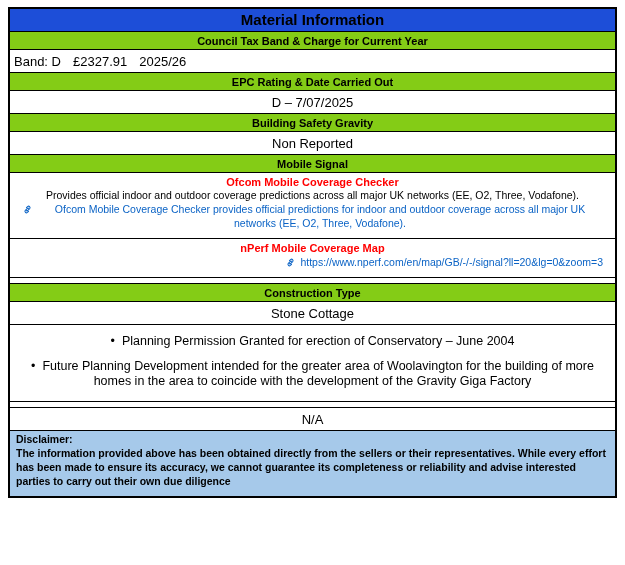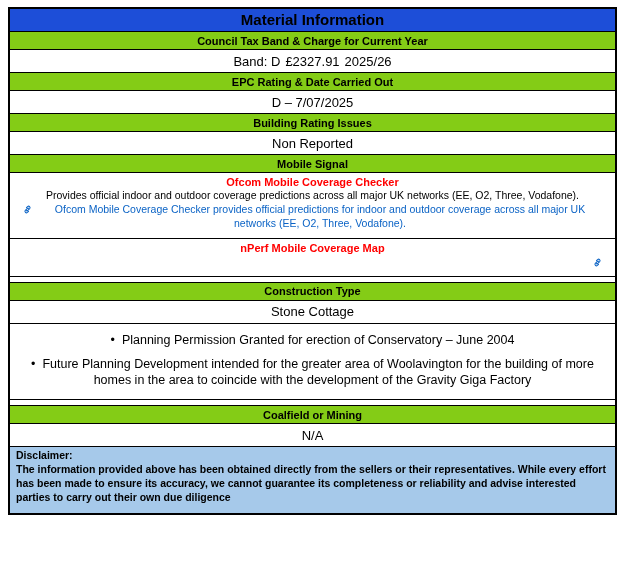--- a/index.html
+++ b/index.html
@@ -35,22 +35,21 @@
     font-weight: bold;
     font-size: 11px;
     padding: 2.5px 4px;
   }
   .value-row {
     font-size: 13px;
     padding: 3.5px 4px;
   }
   .band-row {
     display: flex;
-    justify-content: center;
-    gap: 5px;
+    gap: 12px;
   }
   .service-row {
     padding: 2px 12px 8px;
     font-size: 10.5px;
     line-height: 1.3;
   }
   .service-name {
     color: #FF0000;
     font-weight: bold;
     font-size: 11px;
@@ -104,21 +103,21 @@
     <div class="row header-row">Council Tax Band &amp; Charge for Current Year</div>
     <div class="row value-row band-row">
       <span>Band: D</span>
       <span>£2327.91</span>
       <span>2025/26</span>
     </div>
 
     <div class="row header-row">EPC Rating &amp; Date Carried Out</div>
     <div class="row value-row">D – 7/07/2025</div>
 
-    <div class="row header-row">Building Rating Issues</div>
+    <div class="row header-row">Building Safety Gravity</div>
     <div class="row value-row">Non Reported</div>
 
     <div class="row header-row">Mobile Signal</div>
 
     <div class="row service-row">
       <div class="service-name">Ofcom Mobile Coverage Checker</div>
       <div class="service-desc">Provides official indoor and outdoor coverage predictions across all major UK networks (EE, O2, Three, Vodafone).</div>
       <div class="service-link-line">
         <svg class="link-icon" width="11" height="11" viewBox="0 0 24 24">
             <path d="M10.2 13.8a1 1 0 0 0 1.4 1.4l5.2-5.2a3.2 3.2 0 0 0-4.5-4.5l-2.6 2.6" stroke="#0B63C5" stroke-width="2.2" fill="none" stroke-linecap="round"></path>
@@ -128,37 +127,37 @@
       </div>
     </div>
 
     <div class="row service-row">
       <div class="service-name">nPerf Mobile Coverage Map</div>
       <div class="service-link-line">
         <svg class="link-icon" width="11" height="11" viewBox="0 0 24 24">
             <path d="M10.2 13.8a1 1 0 0 0 1.4 1.4l5.2-5.2a3.2 3.2 0 0 0-4.5-4.5l-2.6 2.6" stroke="#0B63C5" stroke-width="2.2" fill="none" stroke-linecap="round"></path>
             <path d="M13.8 10.2a1 1 0 0 0-1.4-1.4l-5.2 5.2a3.2 3.2 0 0 0 4.5 4.5l2.6-2.6" stroke="#0B63C5" stroke-width="2.2" fill="none" stroke-linecap="round"></path>
           </svg>
+        <a class="service-link">https://www.nperf.com/en/map/GB/-/-/signal?ll=20&amp;lg=0&amp;zoom=3</a>
       </div>
     </div>
 
 
     <div class="row spacer-row"></div>
 
     <div class="row header-row">Construction Type</div>
     <div class="row value-row">Stone Cottage</div>
 
     <div class="row bullets-row">
       <div class="bullet-item"><span class="bullet-glyph"></span><span>Planning Permission Granted for erection of Conservatory – June 2004</span></div>
       <div class="bullet-item"><span class="bullet-glyph"></span><span>Future Planning Development intended for the greater area of Woolavington for the building of more homes in the area to coincide with the development of the Gravity Giga Factory</span></div>
     </div>
 
     <div class="row spacer-row"></div>
 
-    <div class="row header-row">Coalfield or Mining</div>
     <div class="row value-row">N/A</div>
 
     <div class="row disclaimer-row">
       <span class="disclaimer-label">Disclaimer:</span>
       <span>The information provided above has been obtained directly from the sellers or their representatives. While every effort has been made to ensure its accuracy, we cannot guarantee its completeness or reliability and advise interested parties to carry out their own due diligence</span>
     </div>
 
   </div>
 </div>
 

